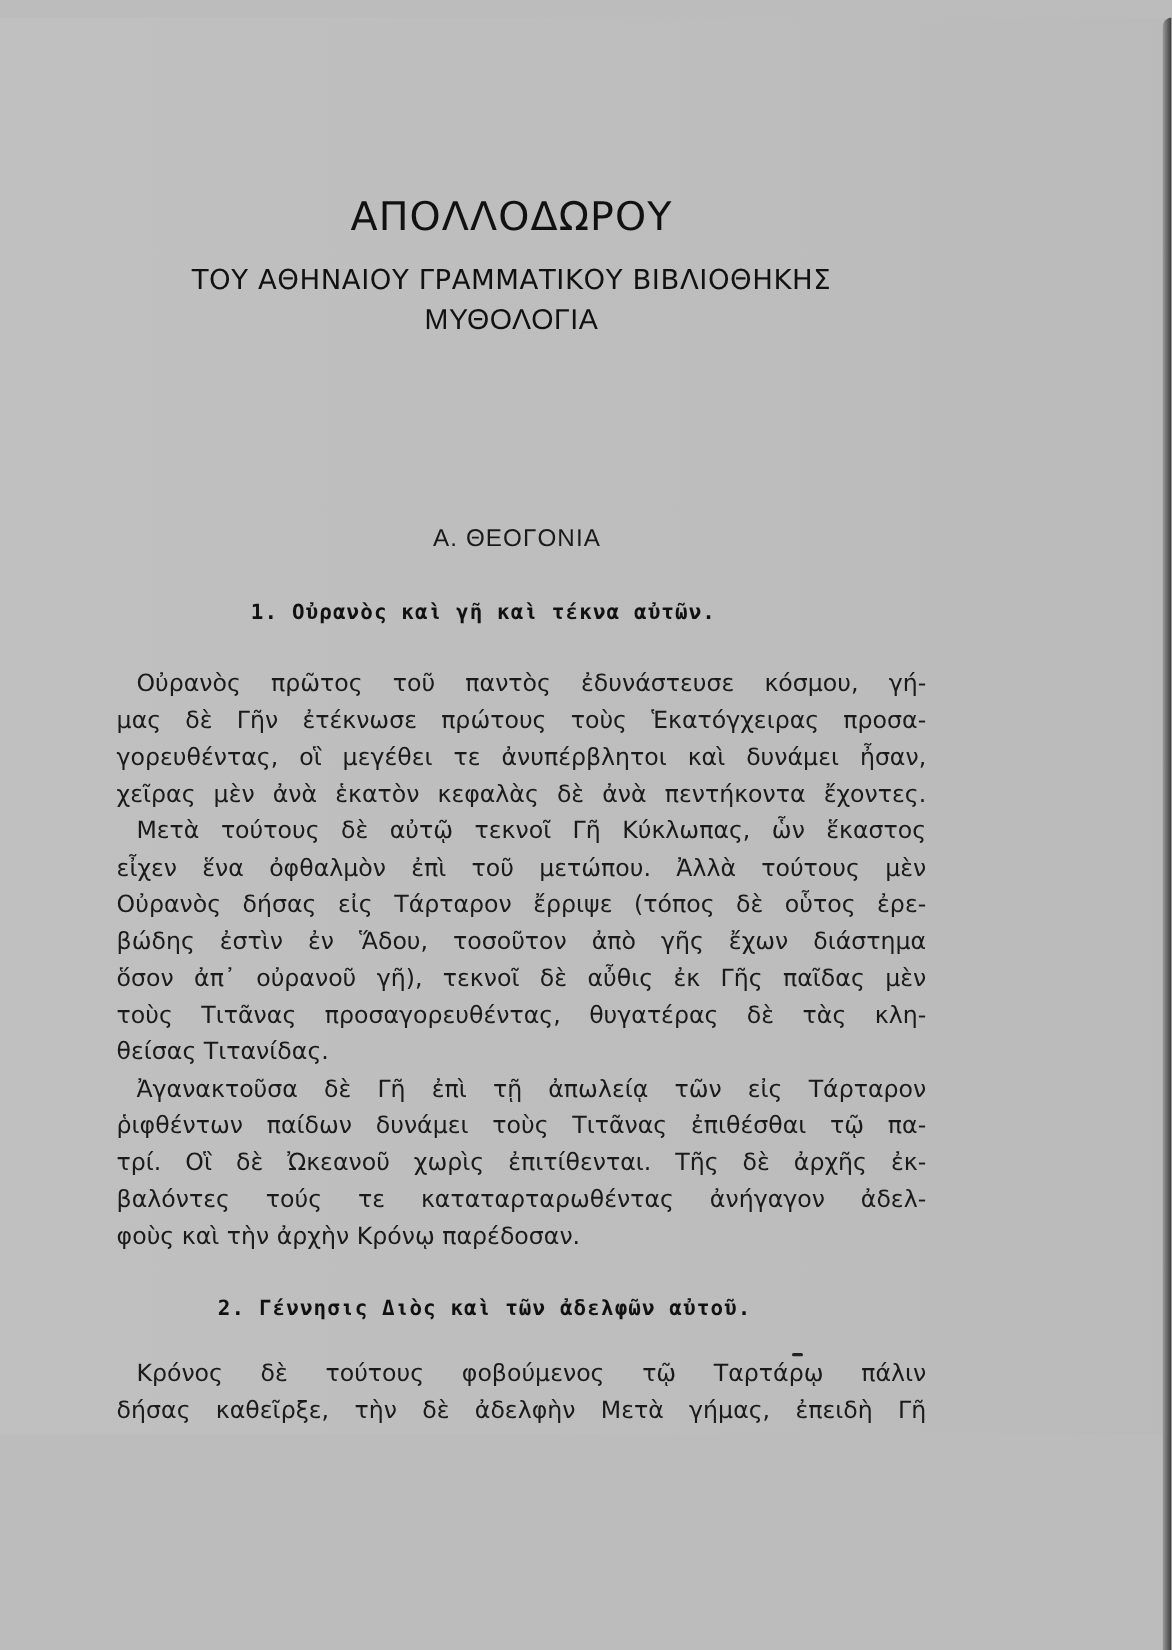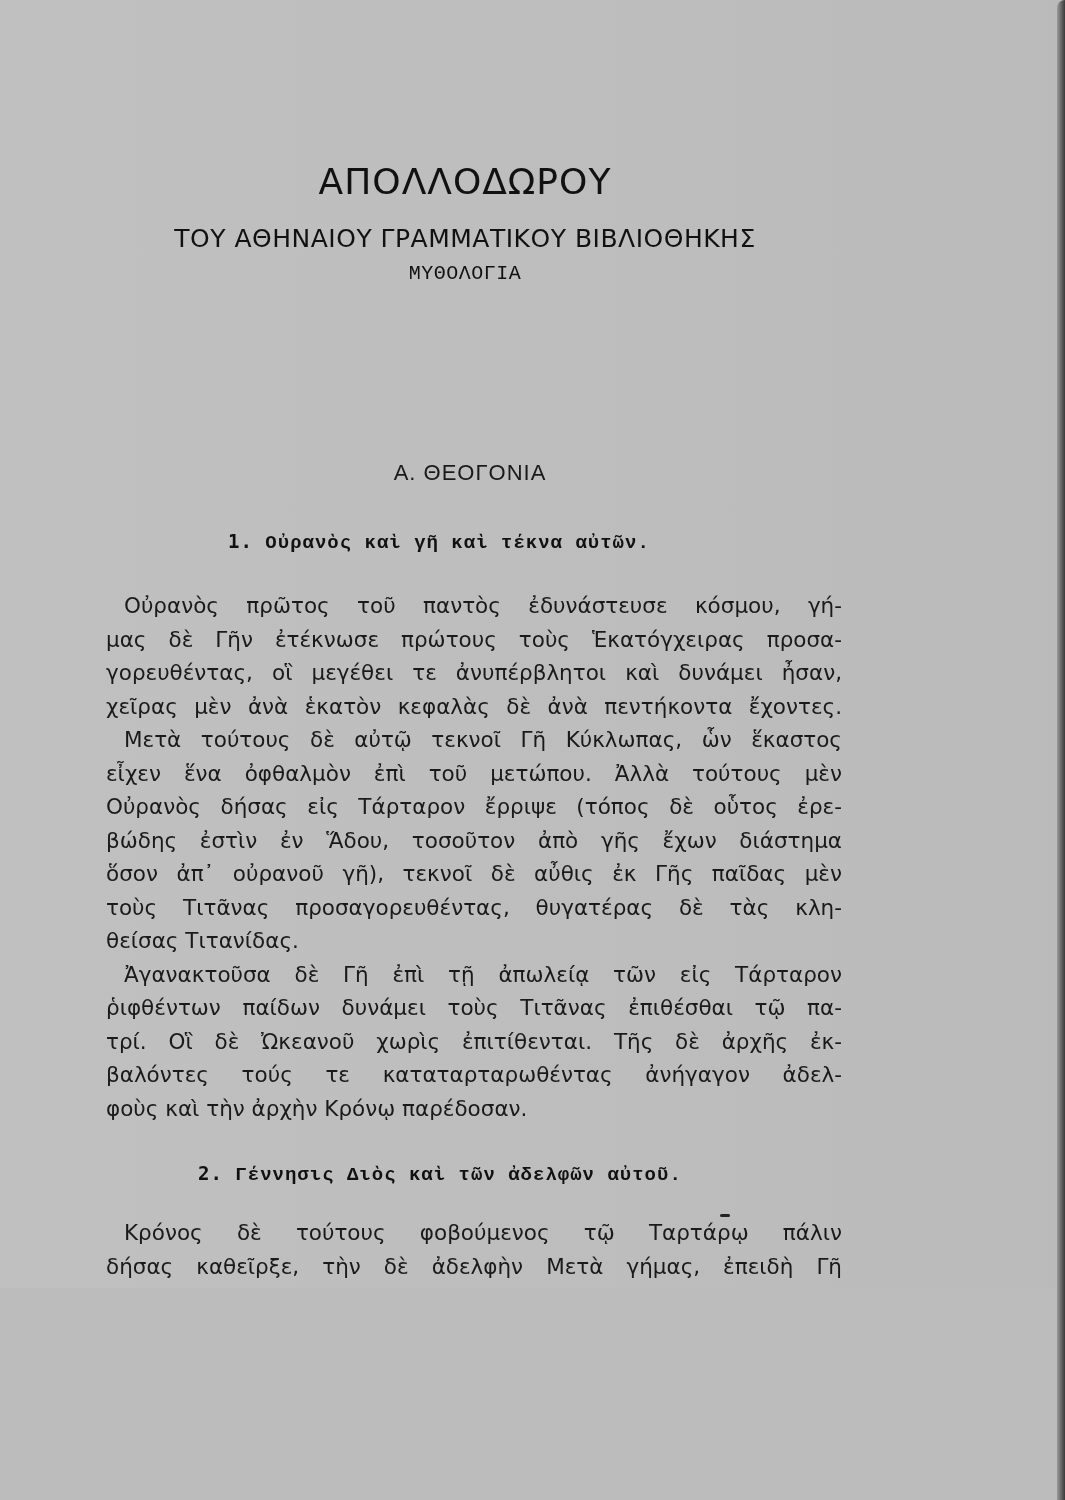--- a/index.html
+++ b/index.html
@@ -10,21 +10,21 @@
       width: 1065px;
       height: 1500px;
       background: #bcbcbc;
       position: relative;
       overflow: hidden;
       color: #141414;
       font-family: "DejaVu Sans", "Liberation Sans", sans-serif;
     }
     .page {
       position: absolute;
-      left: 0; top: 0;
+      left: 0; top: 16px;
       width: 1065px;
       height: 1288px;
       background: linear-gradient(to right, #c0c0c0 0%, #bdbdbd 60%, #bababa 100%);
     }
     .right-edge {
       position: absolute;
       top: 0;
       right: 0;
       width: 8px;
       height: 1500px;
@@ -48,22 +48,22 @@
     }
     .title-sub {
       font-family: "DejaVu Sans", sans-serif;
       font-size: 25px;
       letter-spacing: 0.5px;
       line-height: 34px;
       color: #111;
       margin-top: 16px;
     }
     .title-third {
-      font-family: Liberation Mono, monospace;
-      font-size: 20px;
+      font-family: Liberation Sans, sans-serif;
+      font-size: 26px;
       letter-spacing: 0.5px;
       line-height: 36px;
       color: #111;
     }
     .part-heading {
       position: absolute;
       left: 0;
       width: 940px;
       top: 460px;
       text-align: center;
@@ -74,21 +74,21 @@
     }
     .section-heading {
       position: absolute;
       font-family: "DejaVu Sans Mono", "Liberation Mono", monospace;
       font-size: 19px;
       letter-spacing: 1px;
       color: #111;
       white-space: nowrap;
     }
     .section-heading .num { font-weight: bold; }
-    .section-heading .txt { font-weight: bold; font-family: Liberation Mono, monospace; }
+    .section-heading .txt { font-weight: bold; }
     .sec1 { left: 228px; top: 530px; }
     .sec2 { left: 198px; top: 1162px; }
     .body-text {
       position: absolute;
       left: 106px;
       width: 736px;
       font-family: "DejaVu Sans", sans-serif;
       font-size: 21.5px;
       line-height: 33.5px;
       color: #1a1a1a;

